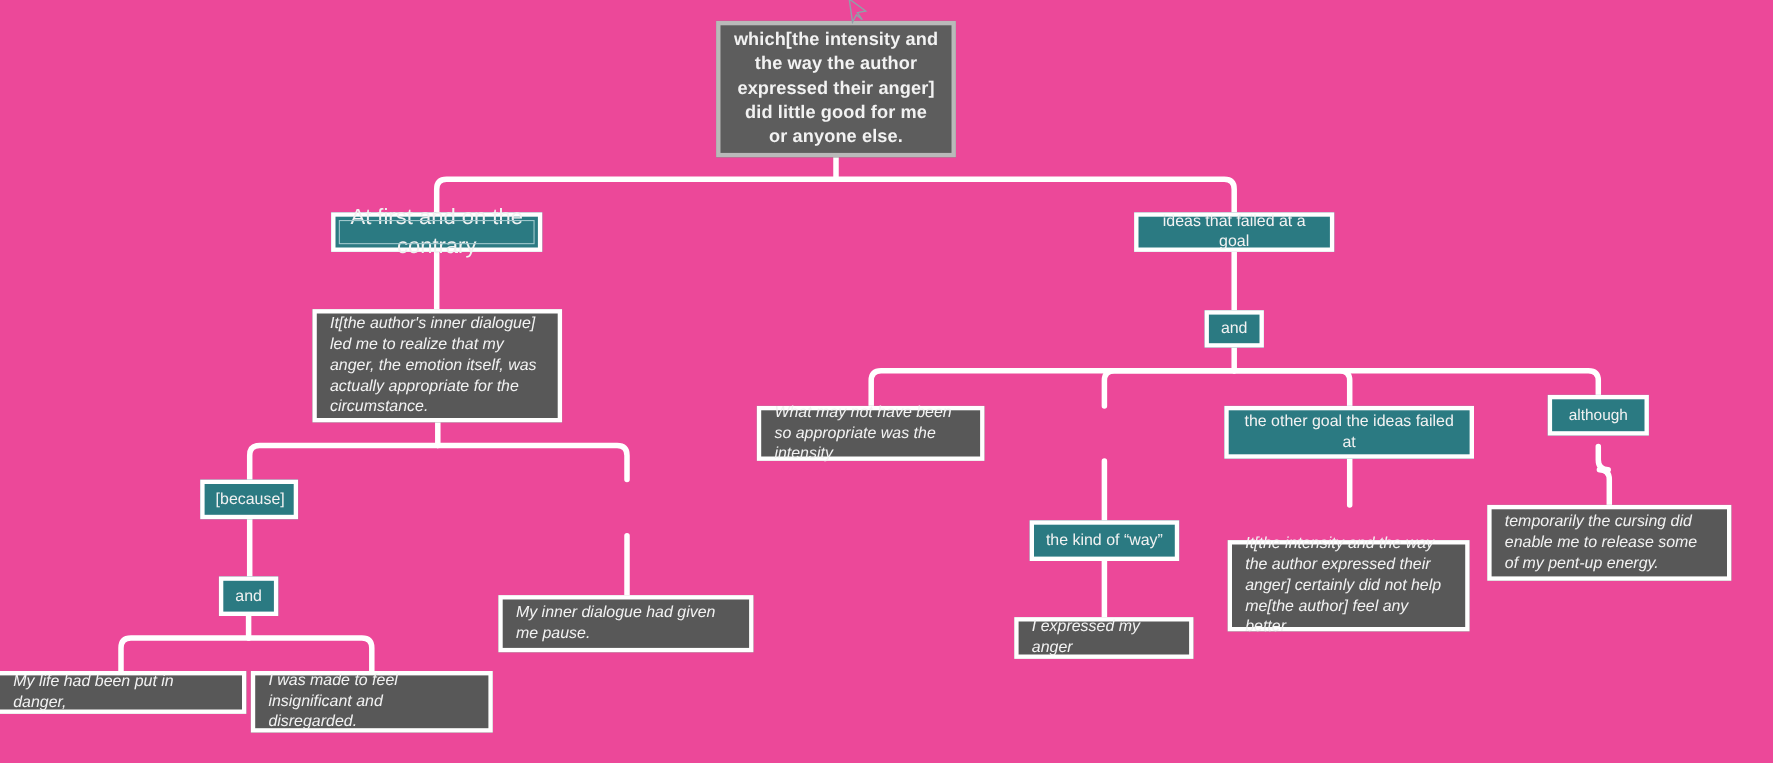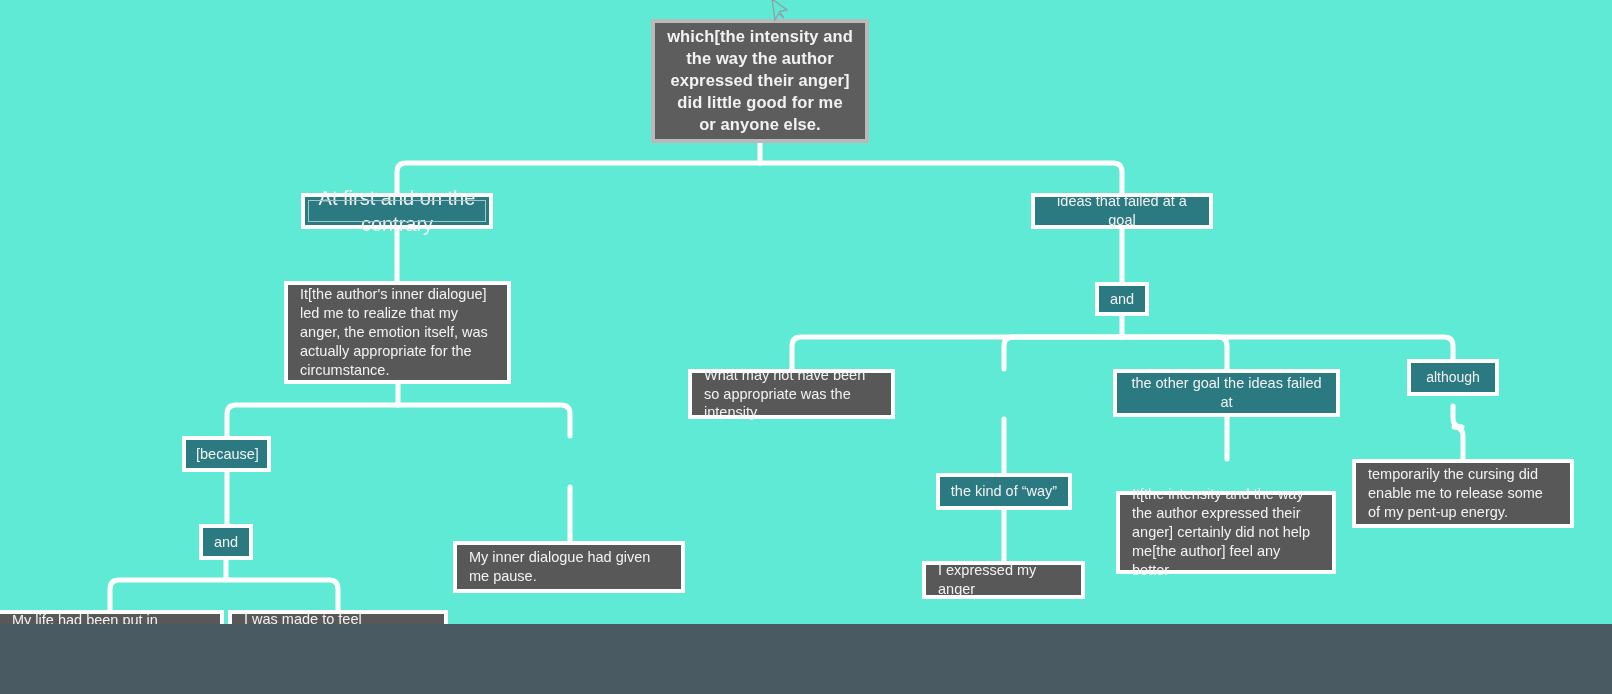--- a/index.html
+++ b/index.html
@@ -24,21 +24,21 @@
     line-height: 1.30;
     display: flex;
     align-items: center;
     z-index: 5;
   }
   .node .txt { display: block; width: 100%; }
 
   .node.gray { background: #585858; }
   .node.teal { background: #2b7a82; }
 
-  .node.left   { justify-content: flex-start; }
+  .node.left   { justify-content: flex-start; font-style: italic; }
   .node.left .txt  { text-align: left; }
   .node.center { justify-content: center; }
   .node.center .txt { text-align: center; }
 
   .node.root {
     background: #5d5d5d;
     border-color: #b9b9b9;
     font-weight: bold;
     font-size: 16.5px;
     line-height: 1.33;
@@ -52,21 +52,21 @@
     left: 3px; top: 3px; right: 3px; bottom: 3px;
     border: 1px solid #9fc8cc;
     pointer-events: none;
   }
 
   .cursor { position: absolute; z-index: 20; }
 </style>
 </head>
 <body>
 
-<div id="canvas" style="width: 1612px; height: 624px; background: #5eead4;">
+<div id="canvas" style="width: 1612px; height: 694px; background: #ec4899;">
   <svg id="links" xmlns="http://www.w3.org/2000/svg">
       <path d="M 760 143 L 760 163" fill="none" stroke="#ffffff" stroke-width="5" stroke-linecap="round" stroke-linejoin="round"></path>
       <path d="M 760 163 L 406 163 Q 397 163 397 172 L 397 193" fill="none" stroke="#ffffff" stroke-width="5" stroke-linecap="round" stroke-linejoin="round"></path>
       <path d="M 760 163 L 1113 163 Q 1122 163 1122 172 L 1122 193" fill="none" stroke="#ffffff" stroke-width="5" stroke-linecap="round" stroke-linejoin="round"></path>
       <path d="M 397 229 L 397 281" fill="none" stroke="#ffffff" stroke-width="5" stroke-linecap="round" stroke-linejoin="round"></path>
       <path d="M 1122 229 L 1122 282" fill="none" stroke="#ffffff" stroke-width="5" stroke-linecap="round" stroke-linejoin="round"></path>
       <path d="M 398 384 L 398 405" fill="none" stroke="#ffffff" stroke-width="5" stroke-linecap="round" stroke-linejoin="round"></path>
       <path d="M 398 405 L 236 405 Q 227 405 227 414 L 227 436" fill="none" stroke="#ffffff" stroke-width="5" stroke-linecap="round" stroke-linejoin="round"></path>
       <path d="M 398 405 L 561 405 Q 570 405 570 414 L 570 436" fill="none" stroke="#ffffff" stroke-width="5" stroke-linecap="round" stroke-linejoin="round"></path>
       <path d="M 227 472 L 227 524" fill="none" stroke="#ffffff" stroke-width="5" stroke-linecap="round" stroke-linejoin="round"></path>

